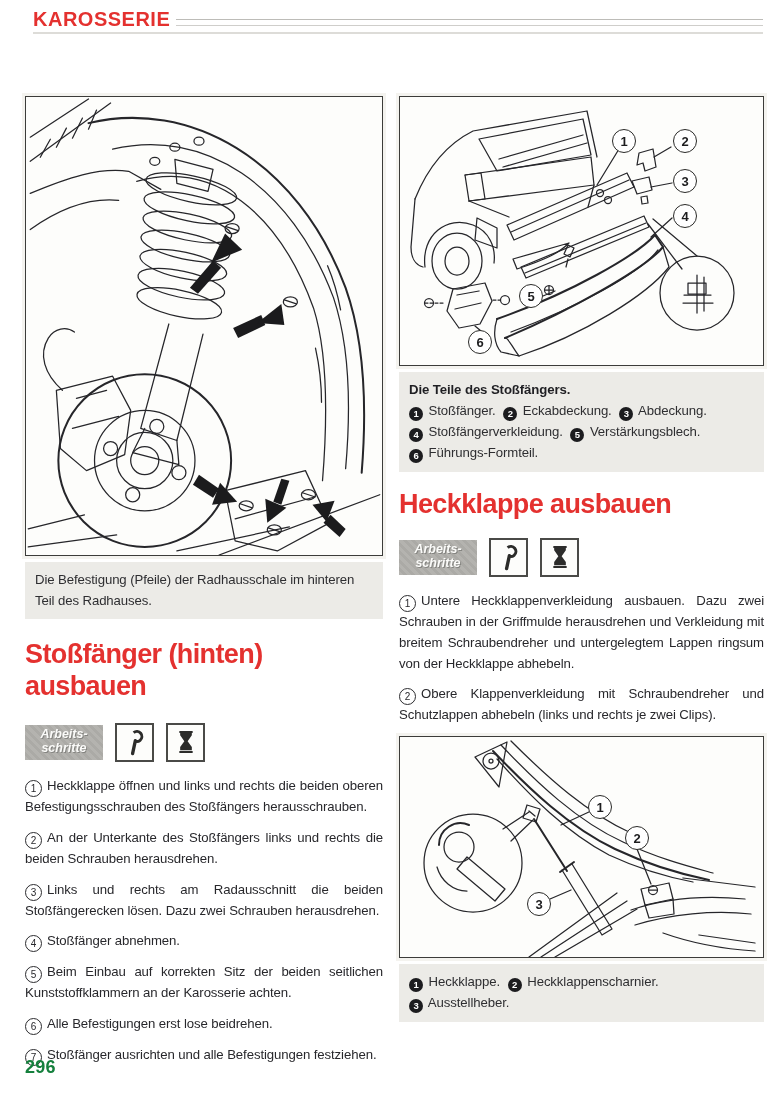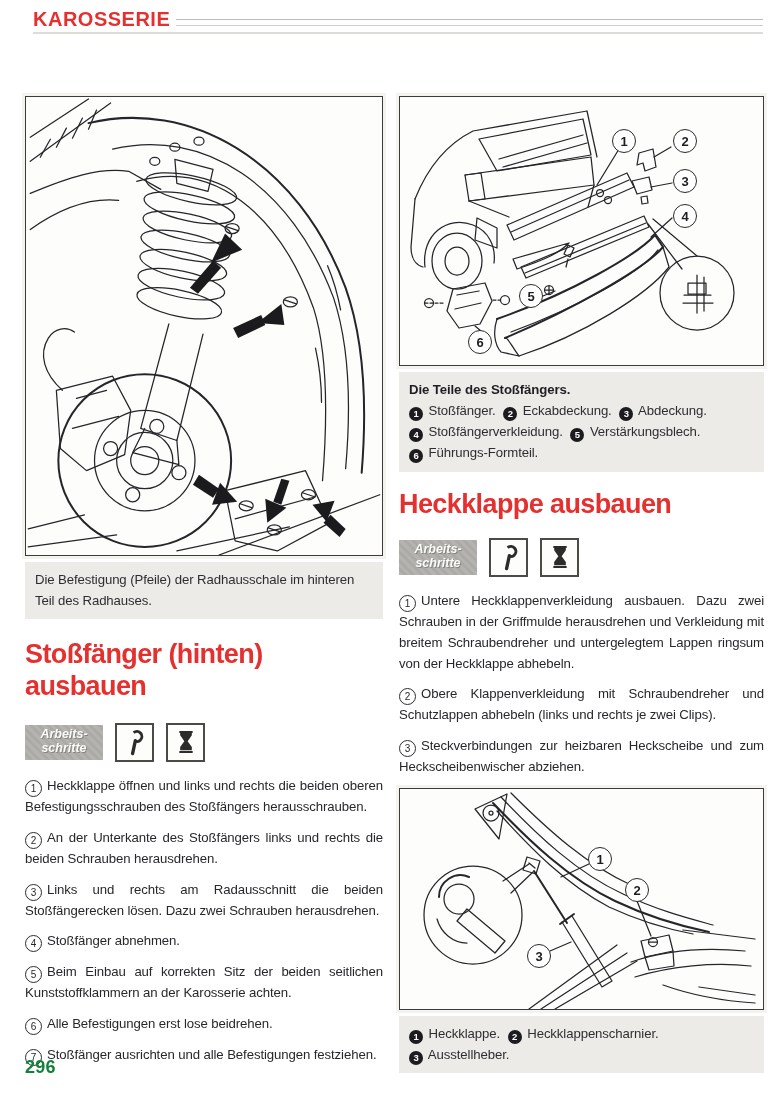--- a/index.html
+++ b/index.html
@@ -302,21 +302,20 @@
         <svg width="20" height="26" viewBox="0 0 24 28">
           <path d="M5 2 h14 v4 l-5 7 5 7 v4 H5 v-4 l5-7 -5-7 Z" fill="#2c2c2a"></path>
           <path d="M4 2 h16 M4 26 h16" stroke="#2c2c2a" stroke-width="2.6"></path>
         </svg>
       </div>
     </div>
 
     <div class="steps">
       <p class="step"><span class="snum">1</span><span>Untere Heckklappenverkleidung ausbauen. Dazu zwei Schrauben in der Griffmulde herausdrehen und Verkleidung mit breitem Schraubendreher und untergelegtem Lappen ringsum von der Heckklappe abhebeln.</span></p>
       <p class="step"><span class="snum">2</span><span>Obere Klappenverkleidung mit Schraubendreher und Schutzlappen abhebeln (links und rechts je zwei Clips).</span></p>
-      <p class="step"><span class="snum">3</span><span>Steckverbindungen zur heizbaren Heckscheibe und zum Heckscheibenwischer abziehen.</span></p>
     </div>
 
     <figure class="figbox fig3" style="margin-top:6px">
       <svg viewBox="0 0 361 220">
 
         <path class="ink" d="M74,20 L106,5 L98,50 Z"></path>
         <circle class="ink" cx="90" cy="24" r="8"></circle>
           <circle class="ink" cx="90" cy="24" r="2"></circle>
 
         <path class="ink2" d="M92,14 C128,52 168,90 214,112 C252,130 284,138 308,143"></path>

